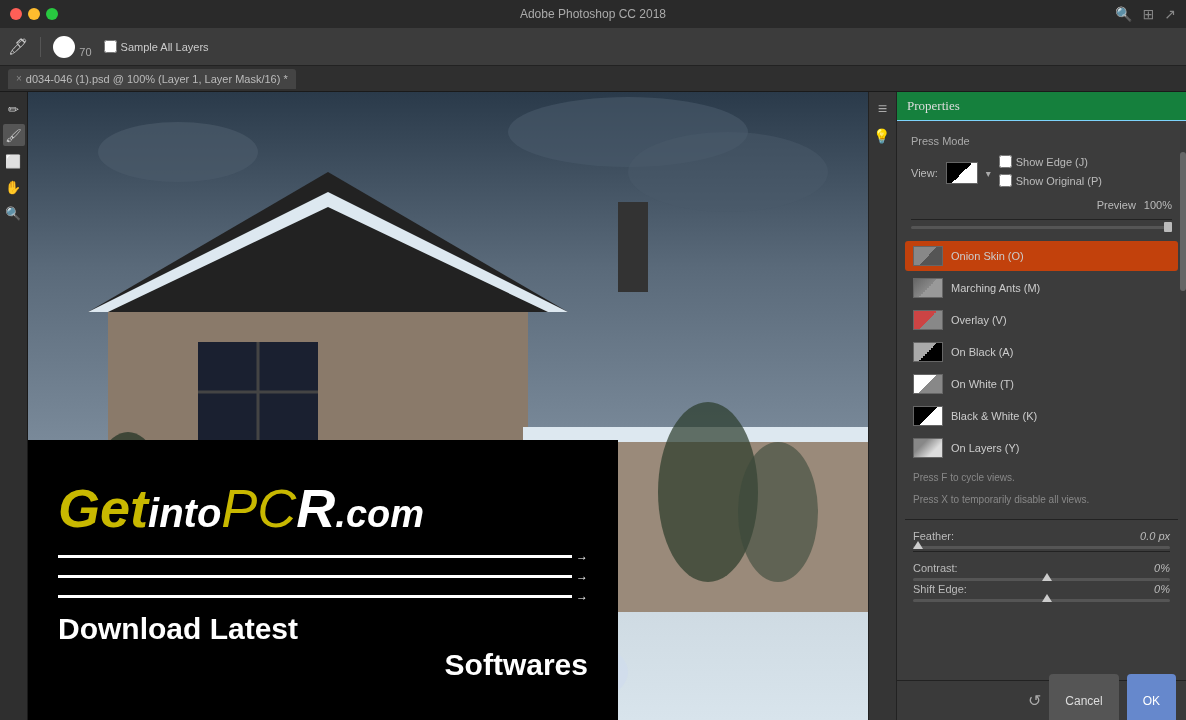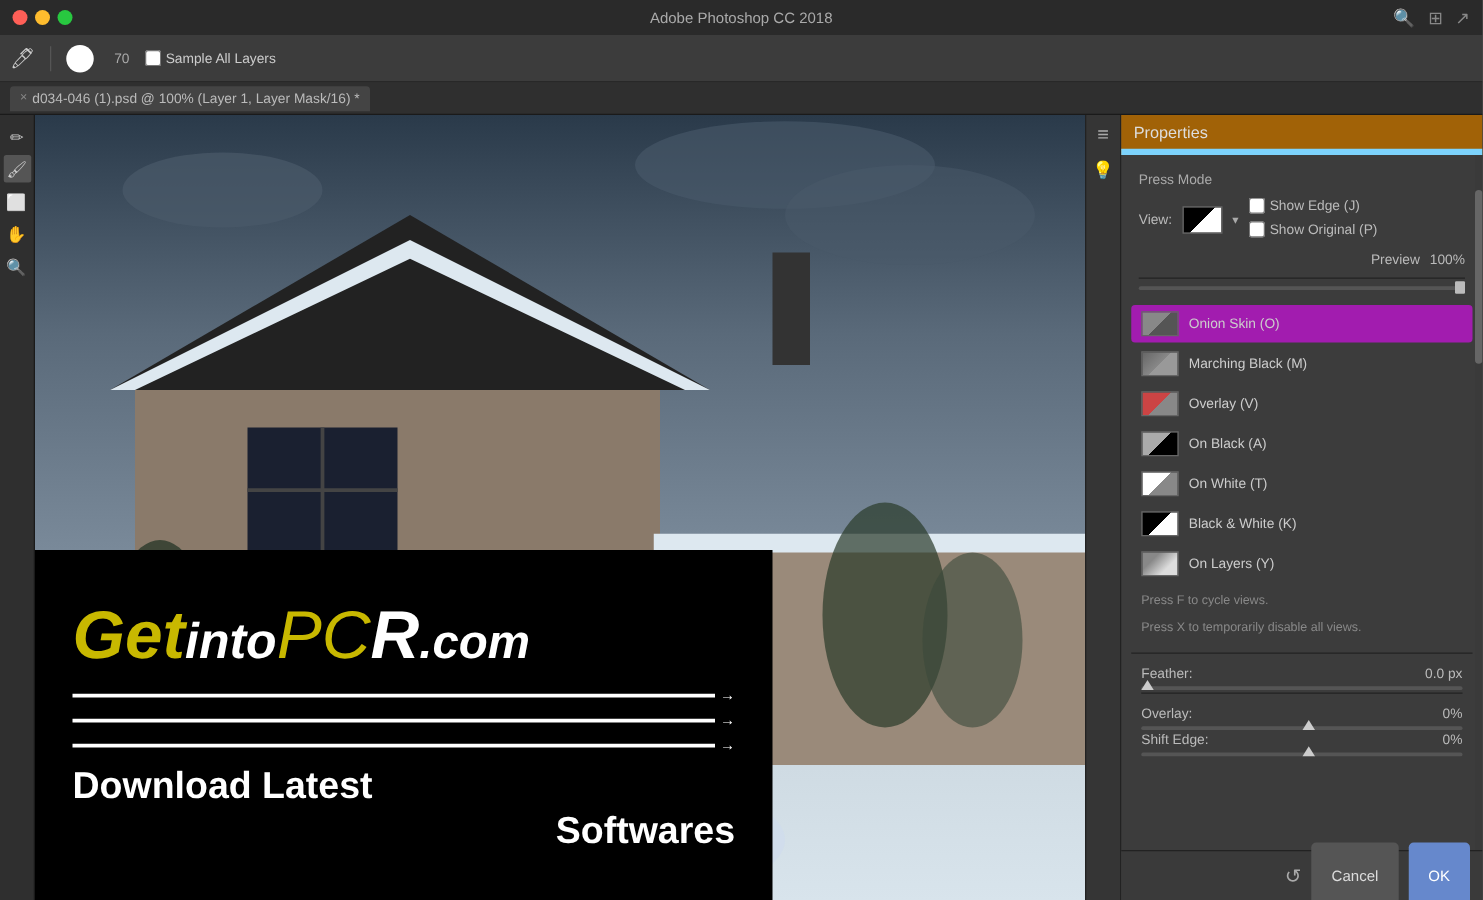--- a/index.html
+++ b/index.html
@@ -70,22 +70,22 @@
       color: #ccc;
       font-size: 16px;
     }
     .toolbar-separator {
       width: 1px;
       height: 20px;
       background: #555;
     }
     .brush-size-display {
       display: flex;
-      align-items: center;
-      gap: 16px;
+      align-items: flex-end;
+      gap: 4px;
     }
     .brush-circle {
       width: 22px;
       height: 22px;
       border-radius: 50%;
       background: #fff;
     }
     .brush-number {
       font-size: 11px;
       color: #aaa;
@@ -261,21 +261,21 @@
     
     .view-mode-item {
       display: flex;
       align-items: center;
       gap: 8px;
       padding: 5px 8px;
       margin-bottom: 2px;
       border-radius: 3px;
       cursor: pointer;
     }
-    .view-mode-item.active { background: #a21caf; }
+    .view-mode-item.active { background: #c2410c; }
     .view-mode-thumb {
       width: 30px;
       height: 20px;
       border: 1px solid #666;
       flex-shrink: 0;
     }
     .view-mode-label { font-size: 11px; color: #ccc; }
 
     
     .thumb-onionskin { background: linear-gradient(135deg, #888 0%, #888 50%, #555 50%); }
@@ -302,21 +302,21 @@
       margin-bottom: 2px;
       text-align: right;
     }
     .slider-header {
       display: flex;
       justify-content: space-between;
       align-items: center;
       margin-bottom: 4px;
     }
     .slider-label { font-size: 11px; color: #bbb; }
-    .slider-value { font-size: 11px; color: #bbb; }
+    .slider-value { font-size: 11px; color: #bbb; font-style: italic; }
     .slider-track {
       width: 100%;
       height: 3px;
       background: #555;
       border-radius: 2px;
       position: relative;
       margin-bottom: 2px;
     }
     .slider-thumb {
       position: absolute;
@@ -495,21 +495,21 @@
     </div>
   </div>
 
   <div style="width:28px;background:#353535;display:flex;flex-direction:column;align-items:center;padding:8px 0;gap:10px;border-left:1px solid #222;">
     <div style="color:#aaa;font-size:16px;cursor:pointer;">≡</div>
     <div style="color:#888;font-size:14px;cursor:pointer;">💡</div>
   </div>
 
   <div class="right-panel" style="position:relative;">
 
-    <div style="padding:6px 10px;border-bottom:5px solid #7dd3fc;background:#a16207;">
+    <div style="padding:6px 10px;border-bottom:1px solid #7dd3fc;background:#15803d;font-family:Liberation Serif, serif;">
       <span class="panel-title">Properties</span>
     </div>
 
     <div class="properties-panel" style="position:relative;">
 
       <div class="view-mode-section">
         <div class="section-title">Press Mode</div>
 
         <div class="view-row">
           <span class="view-label">View:</span>
@@ -541,21 +541,21 @@
         </div>
       </div>
 
       <div>
         <div class="view-mode-item active">
           <div class="view-mode-thumb thumb-onionskin"></div>
           <span class="view-mode-label">Onion Skin (O)</span>
         </div>
         <div class="view-mode-item">
           <div class="view-mode-thumb thumb-marching"></div>
-          <span class="view-mode-label">Marching Black (M)</span>
+          <span class="view-mode-label">Marching Ants (M)</span>
         </div>
         <div class="view-mode-item">
           <div class="view-mode-thumb thumb-overlay"></div>
           <span class="view-mode-label">Overlay (V)</span>
         </div>
         <div class="view-mode-item">
           <div class="view-mode-thumb thumb-onblack"></div>
           <span class="view-mode-label">On Black (A)</span>
         </div>
         <div class="view-mode-item">
@@ -586,21 +586,21 @@
           </div>
           <div class="slider-track">
             <div class="slider-thumb feather"></div>
           </div>
         </div>
 
         <div style="height:1px;background:#222;margin-bottom:10px;"></div>
 
         <div class="slider-row">
           <div class="slider-header">
-            <span class="slider-label">Overlay:</span>
+            <span class="slider-label">Contrast:</span>
             <span class="slider-value">0%</span>
           </div>
           <div class="slider-track">
             <div class="slider-thumb contrast"></div>
           </div>
         </div>
 
         <div class="slider-row">
           <div class="slider-header">
             <span class="slider-label">Shift Edge:</span>

